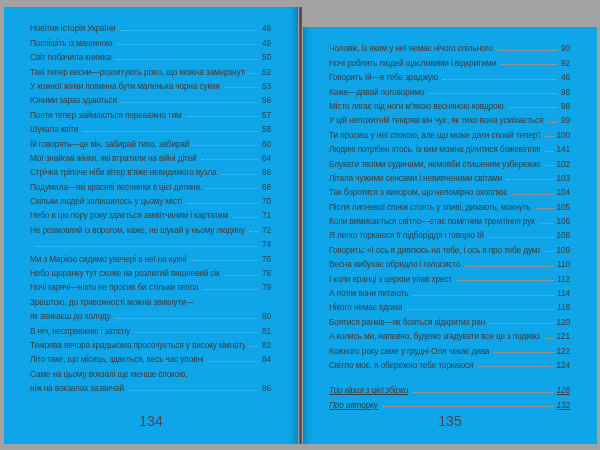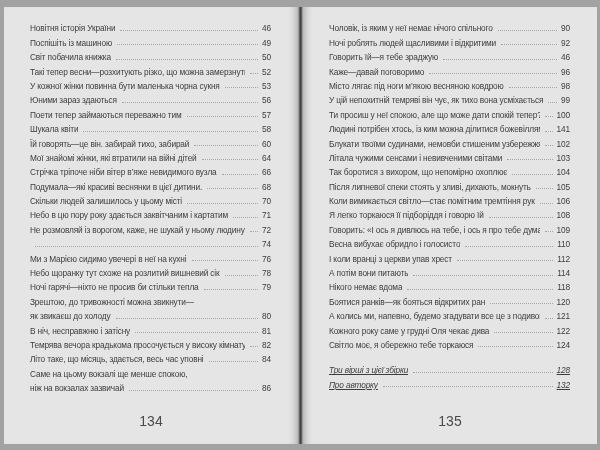--- a/index.html
+++ b/index.html
@@ -10,26 +10,26 @@
     position: relative;
     overflow: hidden;
   }
   .spread {
     position: absolute;
     top: 7px; left: 4px; right: 3px; bottom: 6px;
     display: flex;
   }
   .page {
     flex: 1;
-    background: #e5e5e5;
+    background: #0ea5e9;
     position: relative;
     color: #3d3d3d;
   }
   .page.left  { box-shadow: inset -8px 0 10px -8px rgba(0,0,0,0.38); }
-  .page.right { box-shadow: inset  8px 0 10px -8px rgba(0,0,0,0.38); }
+  .page.right { box-shadow: inset  8px 0 10px -8px rgba(0,0,0,0.38); margin-top: 20px; }
   .gutter {
     width: 5px;
     background: linear-gradient(to right, #b5b5b5, #4a4a4a 40%, #3f3f3f 60%, #bdbdbd);
   }
   .entries {
     position: absolute;
     top: 12px; left: 26px; right: 27px;
   }
   .toc-row {
     height: 14.4px;

